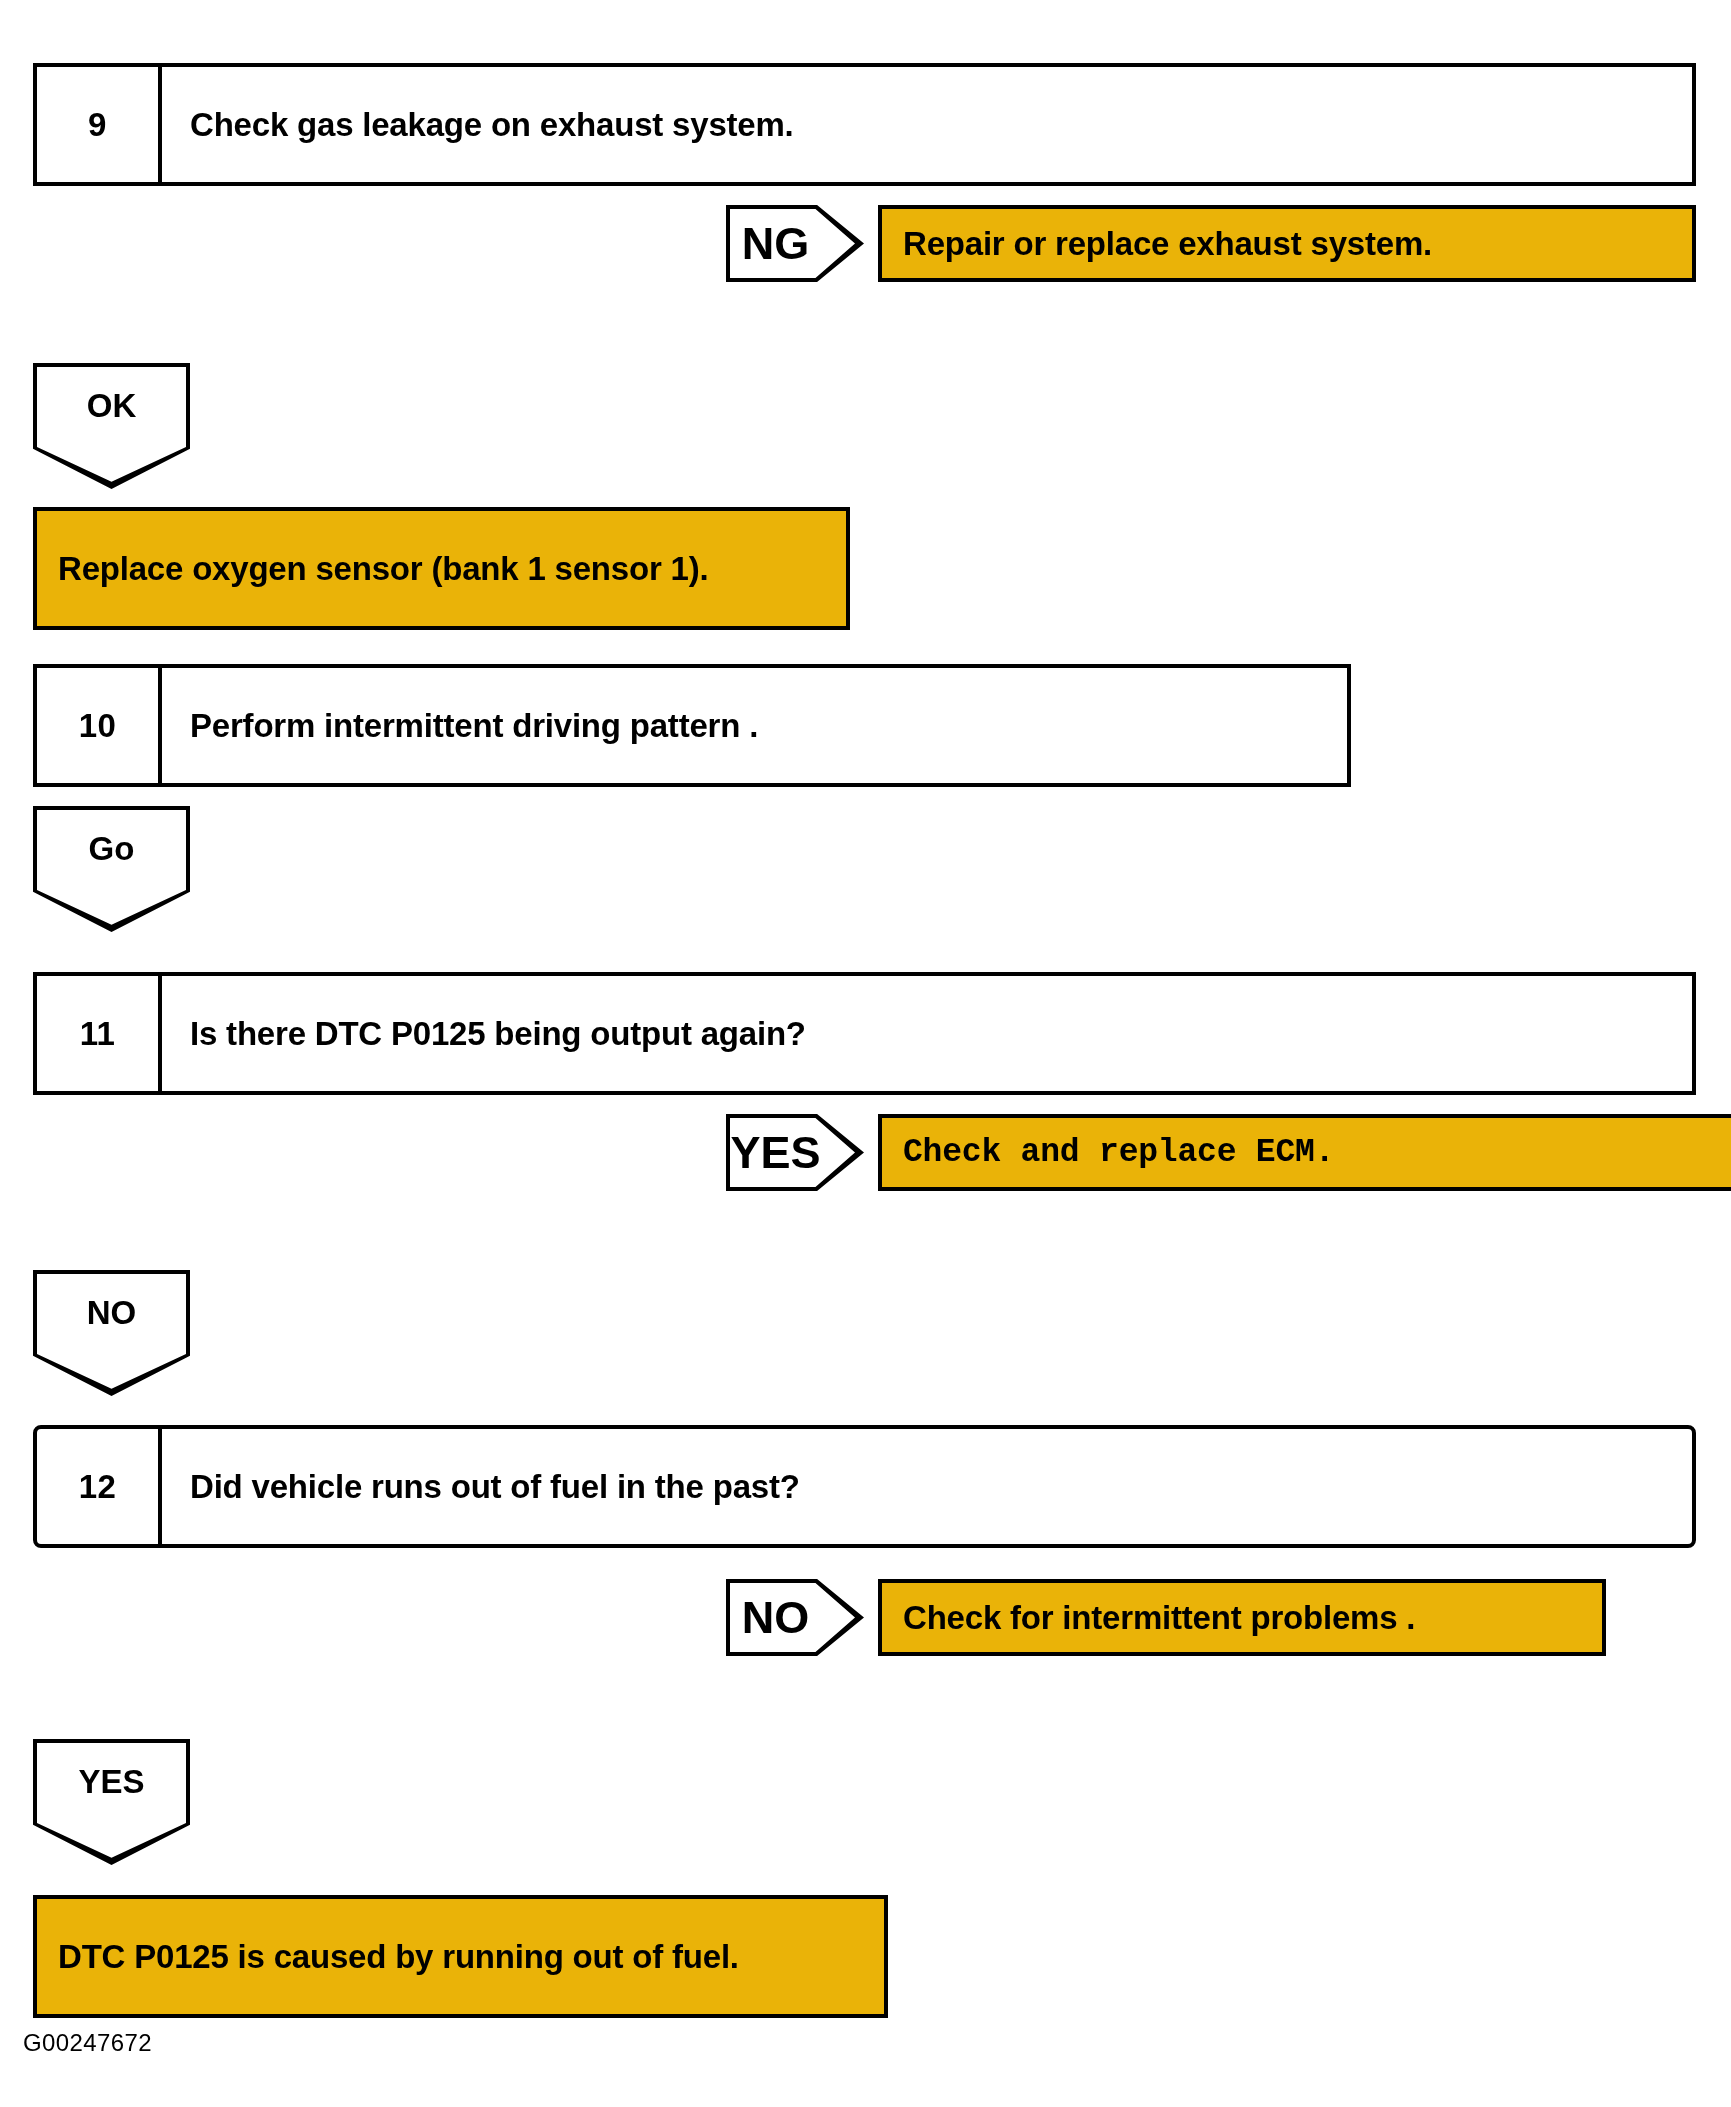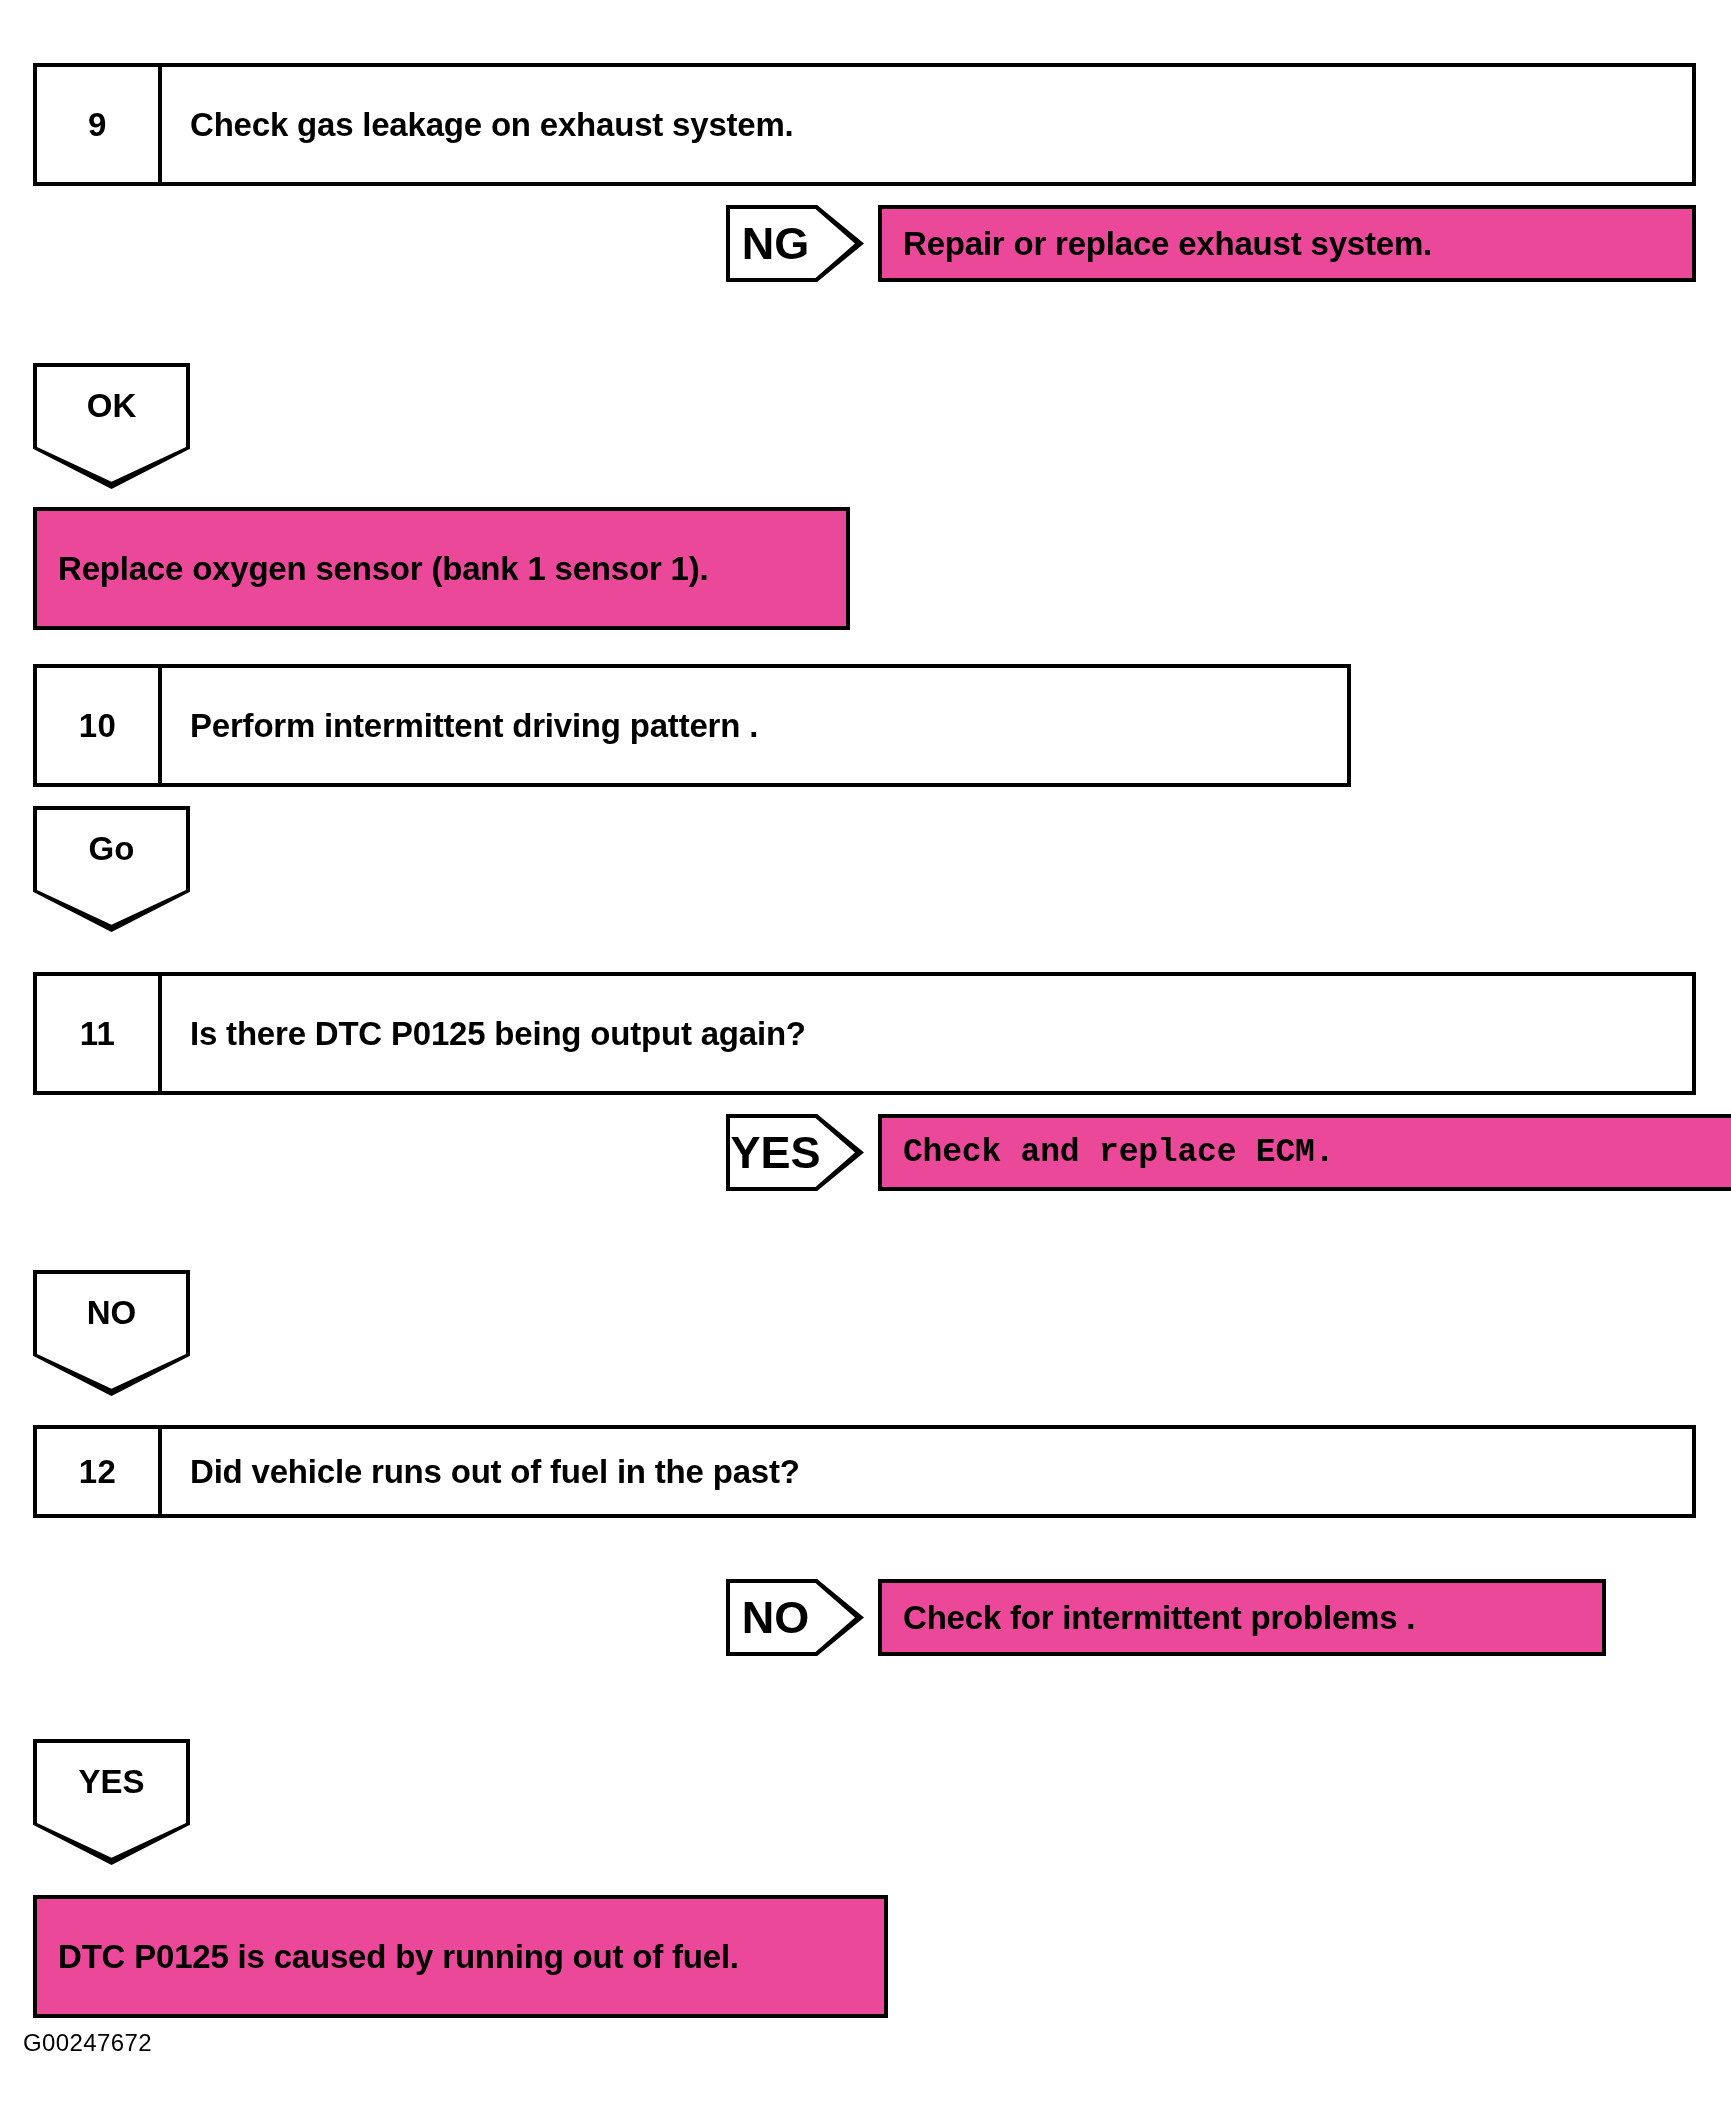--- a/index.html
+++ b/index.html
@@ -60,21 +60,21 @@
     color: #000000;
     white-space: pre;
     letter-spacing: -0.2px;
   }
 
   
   .result-box {
     position: absolute;
     box-sizing: border-box;
     border: 4px solid #000000;
-    background: #ec4899;
+    background: #eab308;
     display: flex;
     align-items: center;
     padding-left: 21px;
   }
   .result-text {
     font-size: 33px;
     font-weight: bold;
     color: #000000;
     white-space: pre;
     letter-spacing: -0.2px;
@@ -189,21 +189,21 @@
 
   <div class="arrow-right" style="left:726px; top:1114px; width:138px; height:77px;"></div>
   <div class="arrow-right-label" style="left:726px; top:1114px; width:99px; height:77px;">YES</div>
   <div class="result-box" style="left:878px; top:1114px; width:954px; height:77px;font-family:Liberation Mono, monospace;">
     <span class="result-text">Check and replace ECM.</span>
   </div>
 
   <div class="arrow-down" style="left:33px; top:1270px; width:157px; height:126px;"></div>
   <div class="arrow-down-label" style="left:33px; top:1270px; width:157px; height:85px;">NO</div>
 
-  <div class="step-box" style="left:33px; top:1425px; width:1663px; height:93px;">
+  <div class="step-box" style="left:33px; top:1425px; width:1663px; height:123px;border-radius:8px;">
     <div class="step-num-cell">
       <span class="step-num">12</span>
     </div>
     <div class="step-text-cell">
       <span class="step-text">Did vehicle runs out of fuel in the past?</span>
     </div>
   </div>
 
   <div class="arrow-right" style="left:726px; top:1579px; width:138px; height:77px;"></div>
   <div class="arrow-right-label" style="left:726px; top:1579px; width:99px; height:77px;">NO</div>

